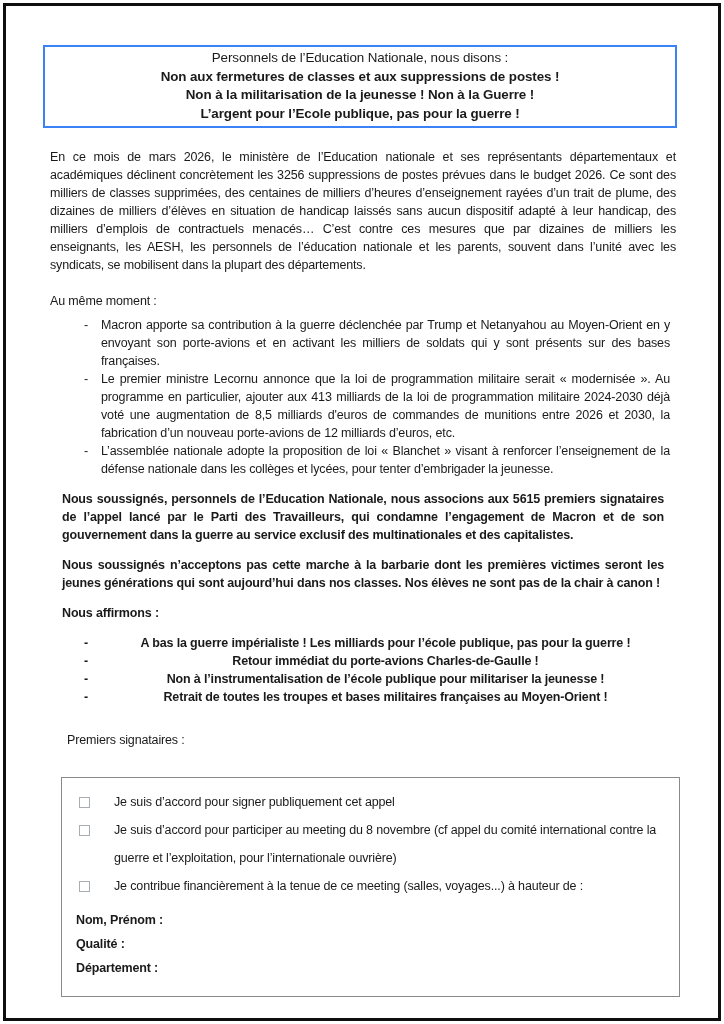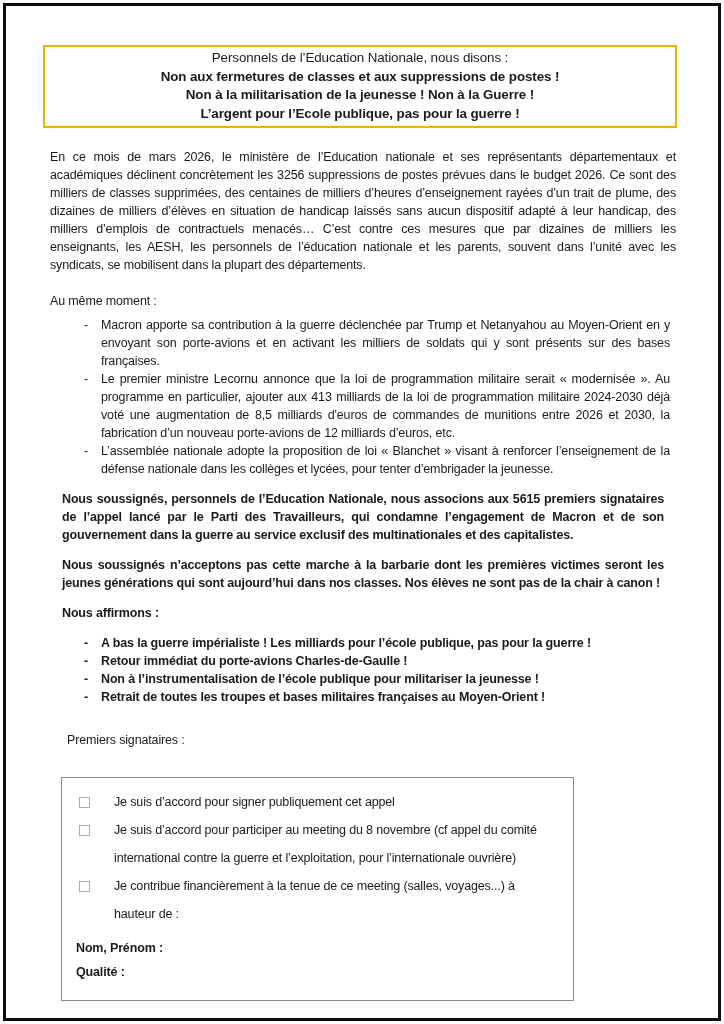--- a/index.html
+++ b/index.html
@@ -19,21 +19,21 @@
     box-sizing: border-box;
     pointer-events: none;
   }
   .content {
     position: relative;
     padding: 45px 47px 0 43px;
     box-sizing: border-box;
   }
   
   .header-box {
-    border: 2px solid #eab308;
+    border: 2px solid #3b82f6;
     padding: 2px 8px 3px 8px;
     text-align: center;
     font-size: 13.4px;
     line-height: 18.6px;
     letter-spacing: -0.1px;
   }
   .header-box .intro { font-weight: normal; }
   .header-box .slogan { font-weight: bold; }
   
   .bodytext {
@@ -48,26 +48,26 @@
   ul.dash-list li { display: flex; }
   ul.dash-list li::before {
     content: "-";
     flex: 0 0 17px;
     margin-left: 28px;
   }
   ul.dash-list li .li-text { flex: 1 1 auto; text-align: justify; }
   .bold-block { font-weight: bold; text-align: justify; margin: 12px 0 0 0; }
   .bold-block p { margin: 12px; }
   ul.dash-list.bold-list { font-weight: bold; margin-top: 4px; }
-  ul.dash-list.bold-list li .li-text { text-align: left; }
+  ul.dash-list.bold-list li .li-text { text-align: center; }
   .signatories { margin: 25px 0 0 17px; }
   
   .form-box {
     margin: 28px 0 0 11px;
-    width: 513px;
+    width: 619px;
     box-sizing: border-box;
     border: 1px solid #8a8a8a;
     padding: 10px 14px 16px 14px;
     font-size: 12.5px;
     letter-spacing: -0.15px;
   }
   .check-row { display: flex; align-items: flex-start; line-height: 28px; }
   .check-row .box {
     flex: 0 0 9px;
     width: 9px; height: 9px;
@@ -140,17 +140,18 @@
         <span class="box"></span>
         <span class="check-label">Je suis d’accord pour participer au meeting du 8 novembre (cf appel du comité international contre la guerre et l’exploitation, pour l’internationale ouvrière)</span>
       </div>
       <div class="check-row">
         <span class="box"></span>
         <span class="check-label">Je contribue financièrement à la tenue de ce meeting (salles, voyages...) à hauteur de :</span>
       </div>
       <div class="field-list">
         <div class="field-row">Nom, Prénom :</div>
         <div class="field-row">Qualité :</div>
+        <div class="field-row">Département :</div>
       </div>
     </div>
 
   </div>
 </div>
 
 </body></html>

